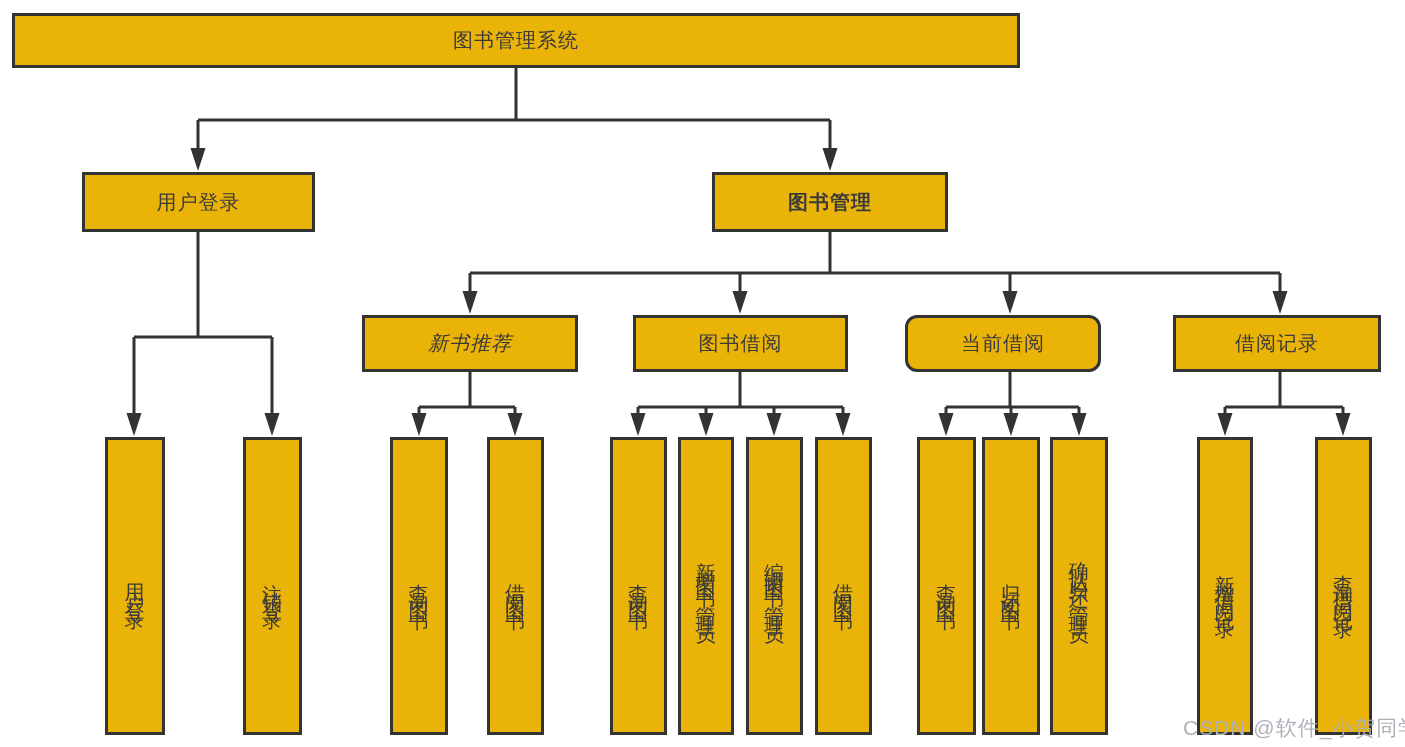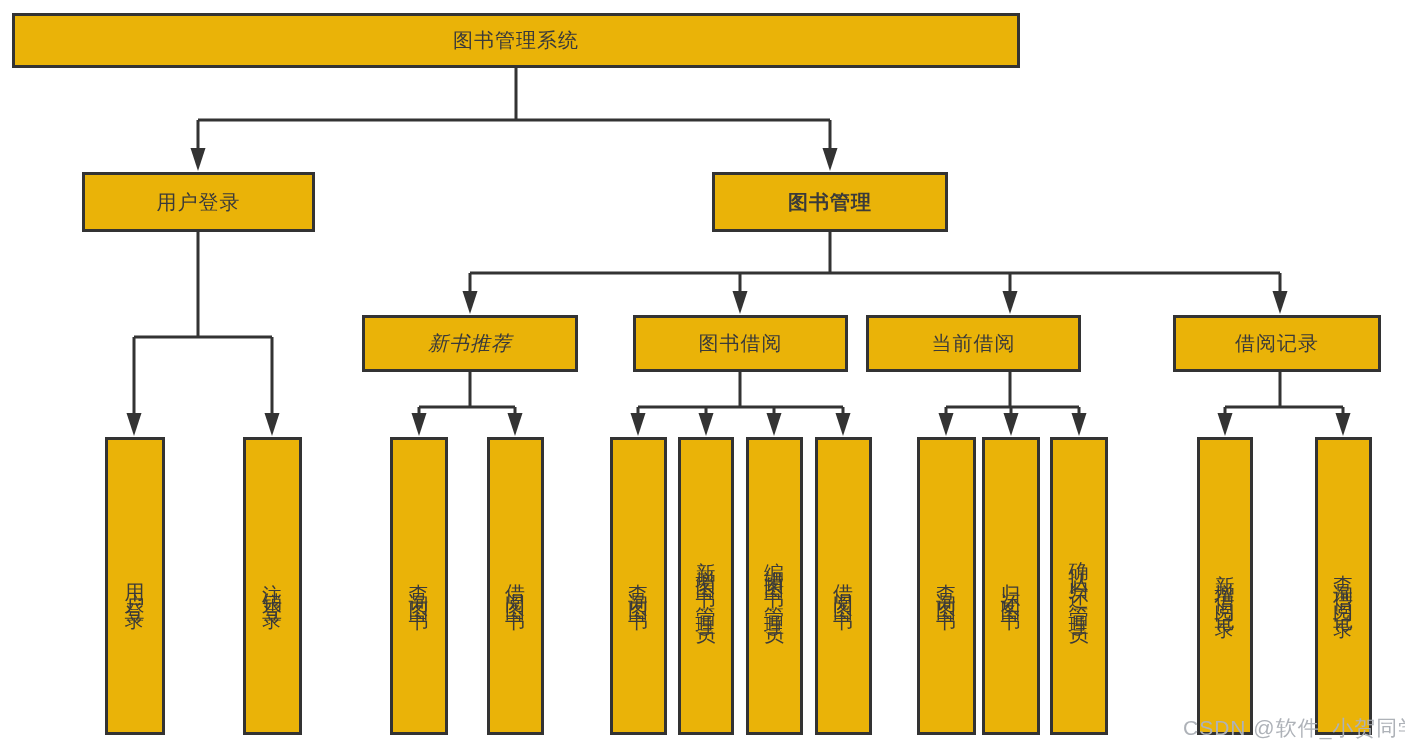--- a/index.html
+++ b/index.html
@@ -114,21 +114,21 @@
   <div class="box lvl2" style="left: 712px; width: 236px; border-color: rgb(51, 51, 51); color: rgb(58, 58, 58); font-weight: bold;">
     <span class="h-label">图书管理</span>
   </div>
 
   <div class="box lvl3" style="left: 362px; width: 216px; border-color: rgb(51, 51, 51); color: rgb(58, 58, 58); font-style: italic;">
     <span class="h-label">新书推荐</span>
   </div>
   <div class="box lvl3" style="left: 633px; width: 215px; border-color: rgb(51, 51, 51); color: rgb(58, 58, 58);">
     <span class="h-label">图书借阅</span>
   </div>
-  <div class="box lvl3" style="left: 866px; width: 215px; border-color: rgb(51, 51, 51); color: rgb(58, 58, 58);">
+  <div class="box lvl3" style="left: 905px; width: 196px; border-color: rgb(51, 51, 51); color: rgb(58, 58, 58); border-radius: 12px;">
     <span class="h-label">当前借阅</span>
   </div>
   <div class="box lvl3" style="left: 1173px; width: 208px; border-color: rgb(51, 51, 51); color: rgb(58, 58, 58);">
     <span class="h-label">借阅记录</span>
   </div>
 
   <div class="box leaf" style="left: 105px; width: 60px; border-color: rgb(51, 51, 51); color: rgb(58, 58, 58);">
     <span class="v-label">用户登录</span>
   </div>
   <div class="box leaf" style="left: 243px; width: 59px; border-color: rgb(51, 51, 51); color: rgb(58, 58, 58);">

